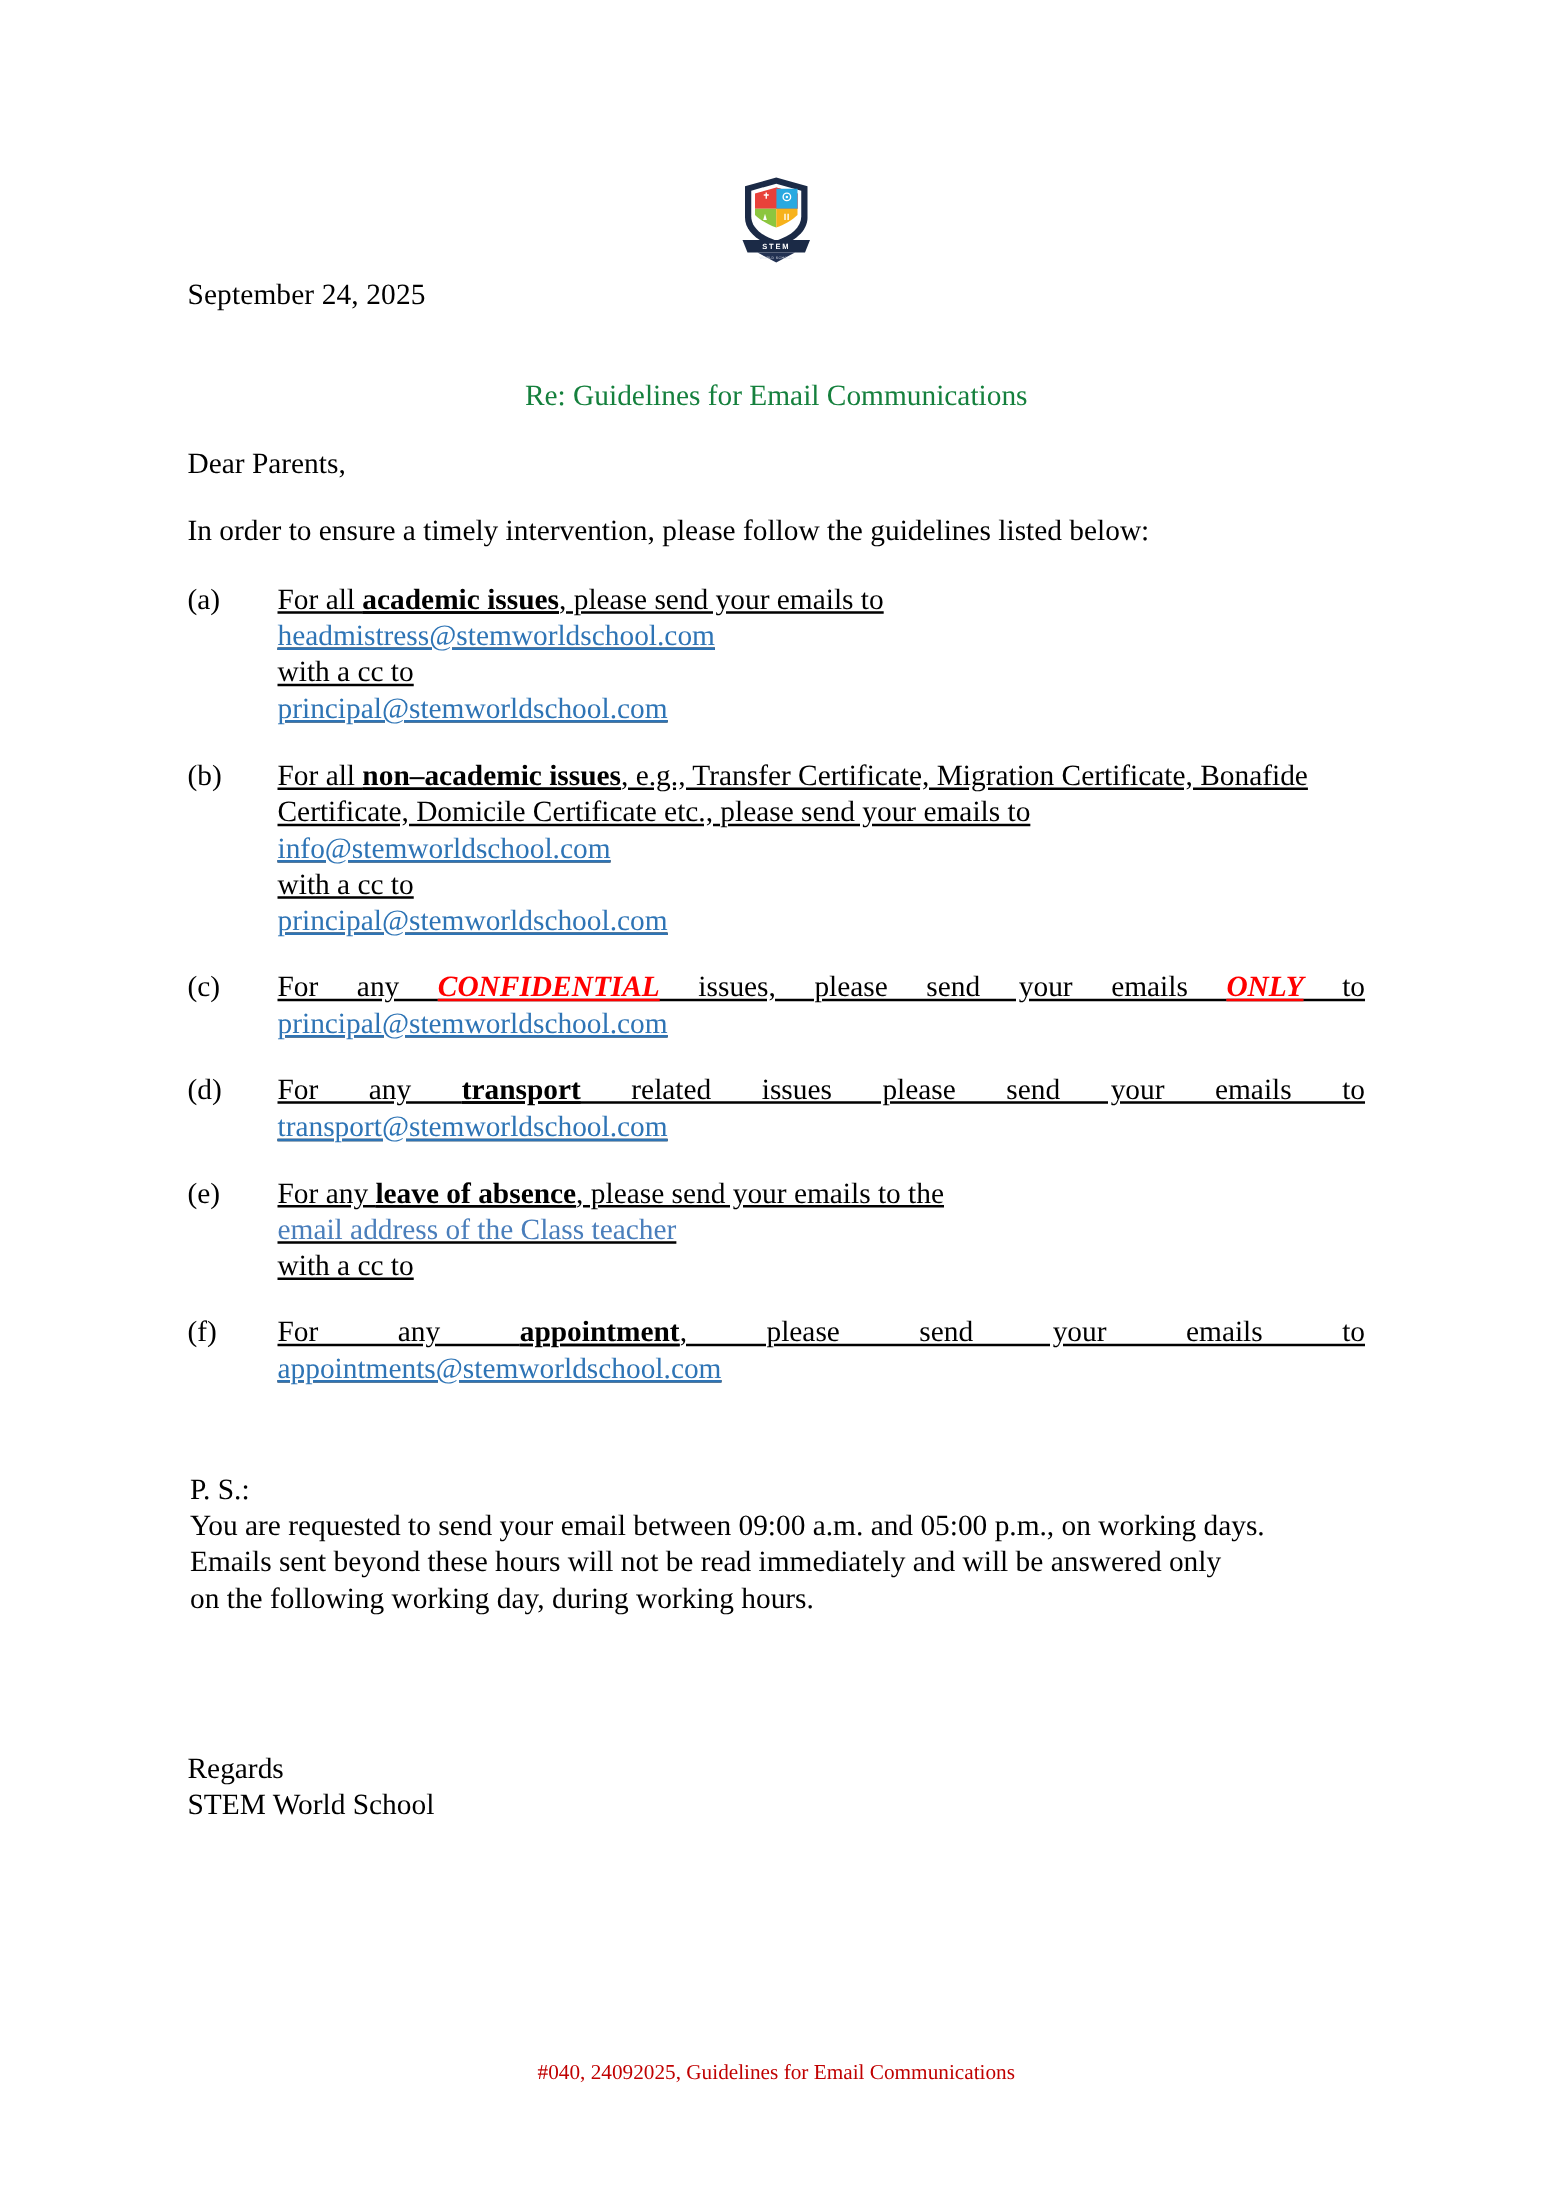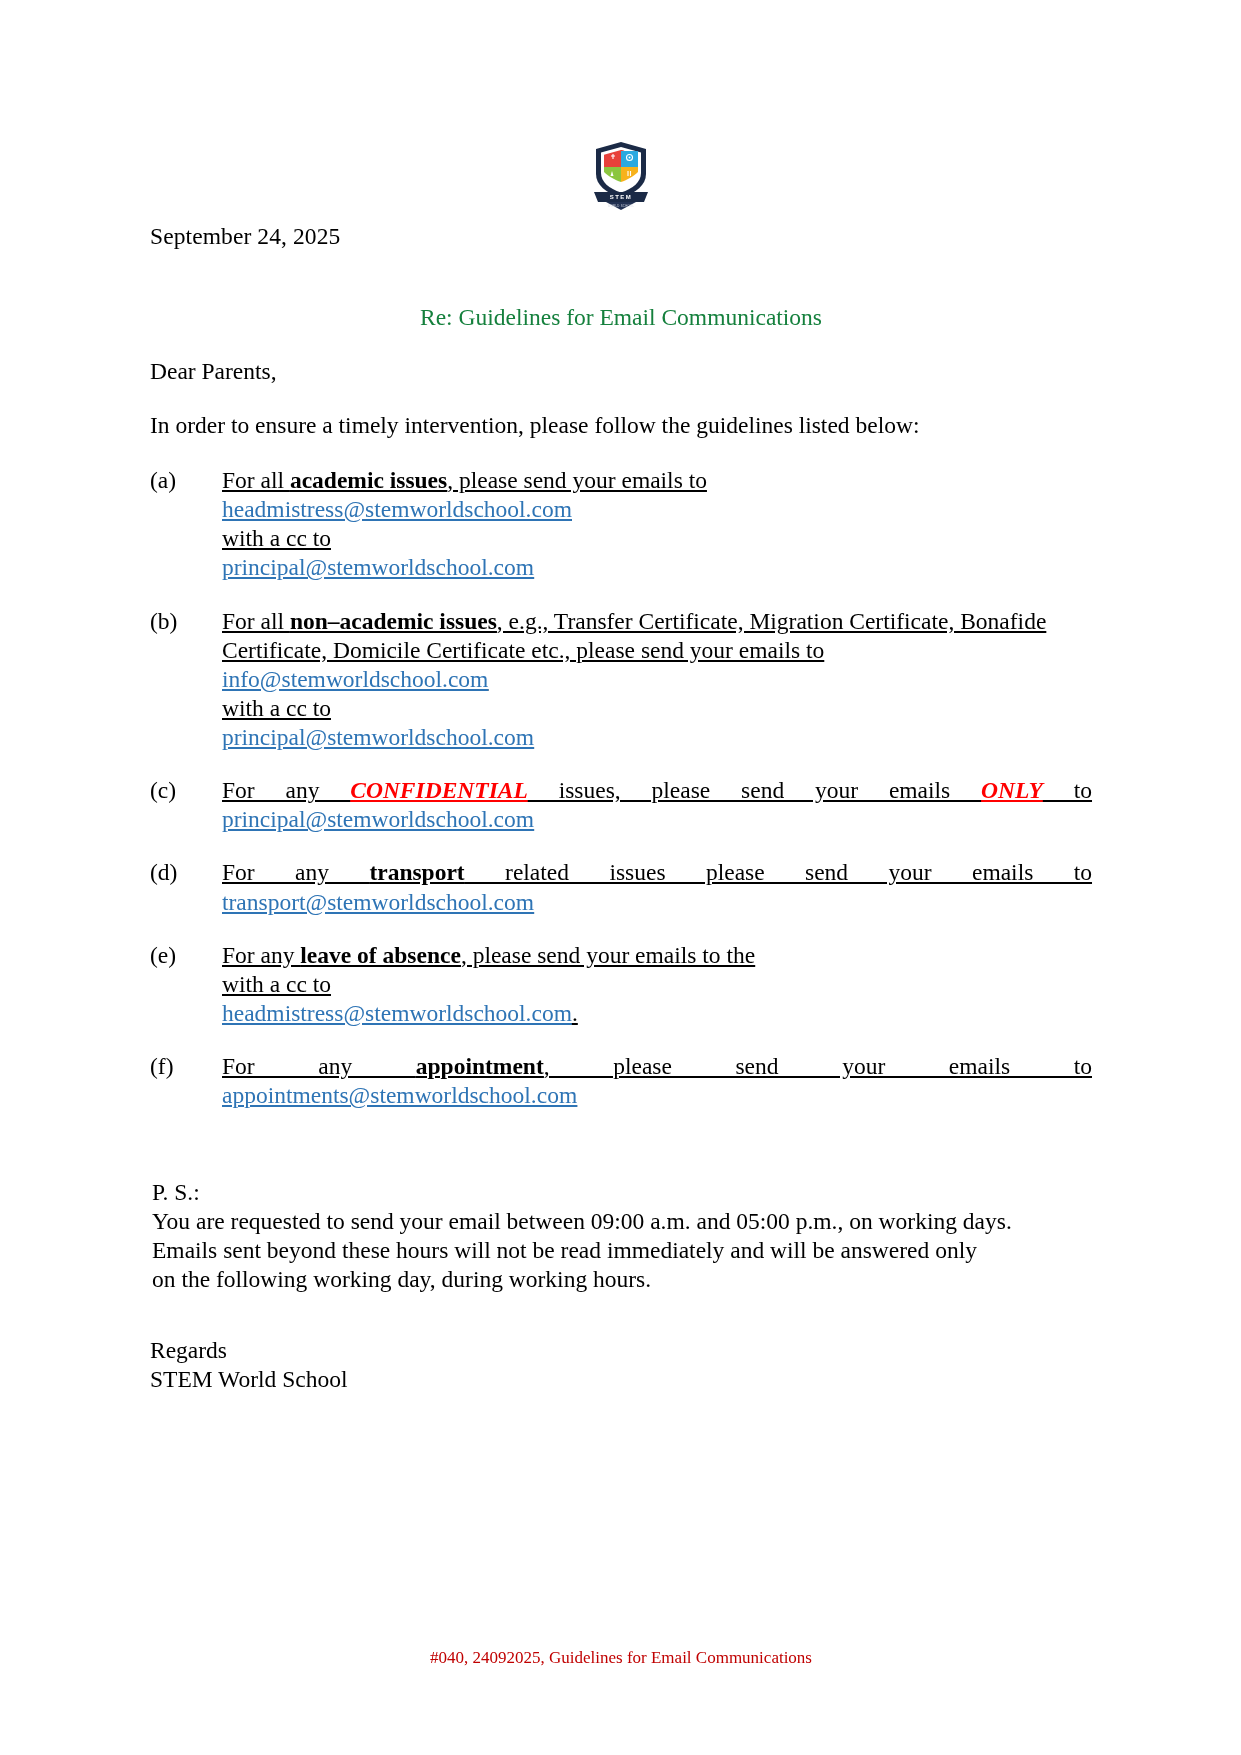--- a/index.html
+++ b/index.html
@@ -131,21 +131,21 @@
     left: 2px;
     top: 1178px;
     width: 942px;
     font-size: 23.5px;
     line-height: 1.24;
   }
   .ps .pline { display: block; }
   .closing {
     position: absolute;
     left: 0;
-    top: 1336px;
+    top: 1401px;
     font-size: 23.5px;
     line-height: 1.24;
   }
   .closing .cline { display: block; }
 
   
   .footer {
     position: absolute;
     left: 0;
     top: 1648px;
@@ -229,22 +229,22 @@
           <span class="marker">(d)</span>
           <span class="body">
             <span class="sub" style="text-align: justify; text-align-last: justify;"><span>For any </span><span class="u-bold">transport</span><span> related issues please send your emails to</span></span>
             <span class="sub"><span class="mailto">transport@stemworldschool.com</span></span>
           </span>
         </div>
         <div class="item">
           <span class="marker">(e)</span>
           <span class="body">
             <span class="sub"><span>For any </span><span class="u-bold">leave of absence</span><span>, please send your emails to the</span></span>
+            <span class="sub"><span class="placeholder-link">email address of the Class teacher</span></span>
             <span class="sub"><span>with a cc to</span></span>
-            <span class="sub"><span class="mailto">headmistress@stemworldschool.com</span><span>.</span></span>
           </span>
         </div>
         <div class="item justified">
           <span class="marker">(f)</span>
           <span class="body">
             <span class="sub" style="text-align: justify; text-align-last: justify;"><span>For any </span><span class="u-bold">appointment</span><span>, please send your emails to</span></span>
             <span class="sub"><span class="mailto">appointments@stemworldschool.com</span></span>
           </span>
         </div>
       </div>

